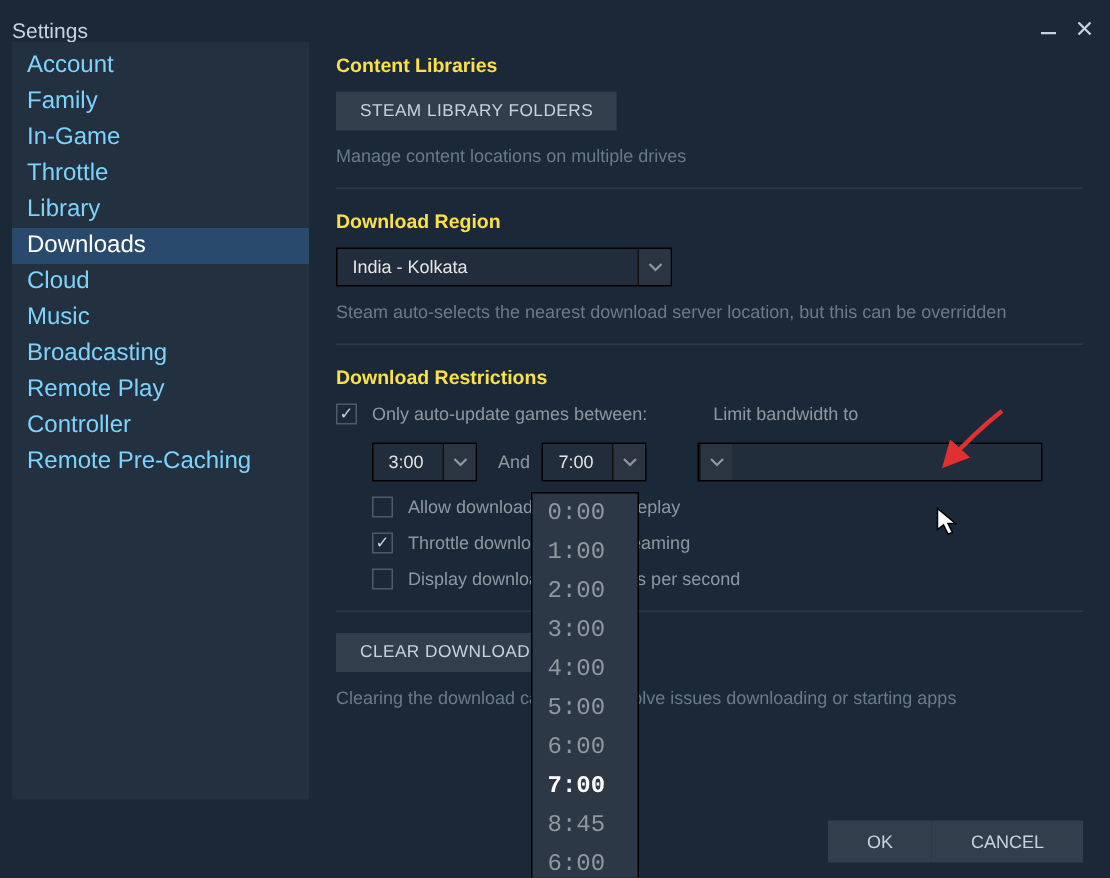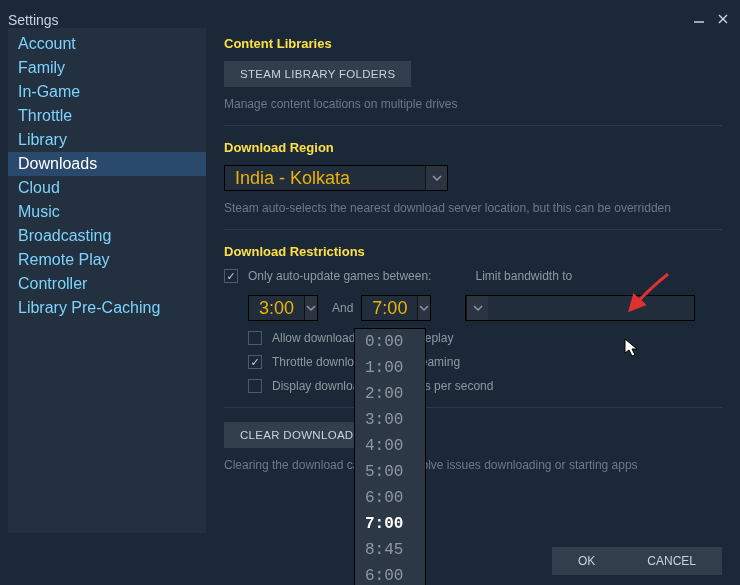--- a/index.html
+++ b/index.html
@@ -10,21 +10,21 @@
   .main { display: flex; height: 505px; }
   .sidebar { width: 198px; padding: 4px 0; background: #22303f; margin-left: 8px; }
   .sidebar .item { height: 24px; display: flex; align-items: center; padding: 0 10px; color: #7dd3fc; font-size: 16px; cursor: pointer; }
   .sidebar .item.active { background: #2a4a6d; color: #ffffff; }
   .content { flex: 1; padding: 8px 18px; position: relative; }
   .section-title { color: #fde047; font-size: 13px; margin-bottom: 10px; font-weight: bold; }
   .btn { background: #323e4c; color: #c6d4df; font-size: 11.5px; letter-spacing: 0.3px; padding: 7px 16px; display: inline-block; cursor: pointer; border: none; }
   .hint { color: #6b7a87; font-size: 12px; margin-top: 10px; }
   .divider { border-top: 1px solid #2a3a47; margin: 14px 0; }
   .dropdown { background: #222d3b; border: 1px solid #000; display: inline-flex; align-items: center; height: 26px; cursor: pointer; }
-  .dropdown .val { padding: 0 10px; color: #eab308; font-size: 18px; }
+  .dropdown .val { padding: 0 10px; color: #e5e5e5; font-size: 12px; }
   .dropdown .arrow { width: 22px; height: 100%; display: flex; align-items: center; justify-content: center; border-left: 1px solid #111; background: #2b3441; }
   .dropdown.region { width: 224px; }
   .dropdown.region .val { flex: 1; }
   .dropdown.time { width: 70px; margin-right: 6px; }
   .dropdown.time .val { flex: 1; }
   .dropdown.limit { width: 230px; margin-left: 28px; }
   .dropdown.limit .val { flex: 1; }
   .row { display: flex; align-items: center; margin-top: 12px; }
   .and { color: #8f98a0; font-size: 12px; margin: 0 8px; }
   .check-row { display: flex; align-items: center; margin-top: 10px; }
@@ -68,21 +68,21 @@
       <div class="item">Family</div>
       <div class="item">In-Game</div>
       <div class="item">Throttle</div>
       <div class="item">Library</div>
       <div class="item active">Downloads</div>
       <div class="item">Cloud</div>
       <div class="item">Music</div>
       <div class="item">Broadcasting</div>
       <div class="item">Remote Play</div>
       <div class="item">Controller</div>
-      <div class="item">Library Pre-Caching</div>
+      <div class="item">Remote Pre-Caching</div>
     </div>
 
   <div class="content">
 
     <div class="section-title">Content Libraries</div>
     <button class="btn">STEAM LIBRARY FOLDERS</button>
     <div class="hint">Manage content locations on multiple drives</div>
 
     <div class="divider"></div>
 

